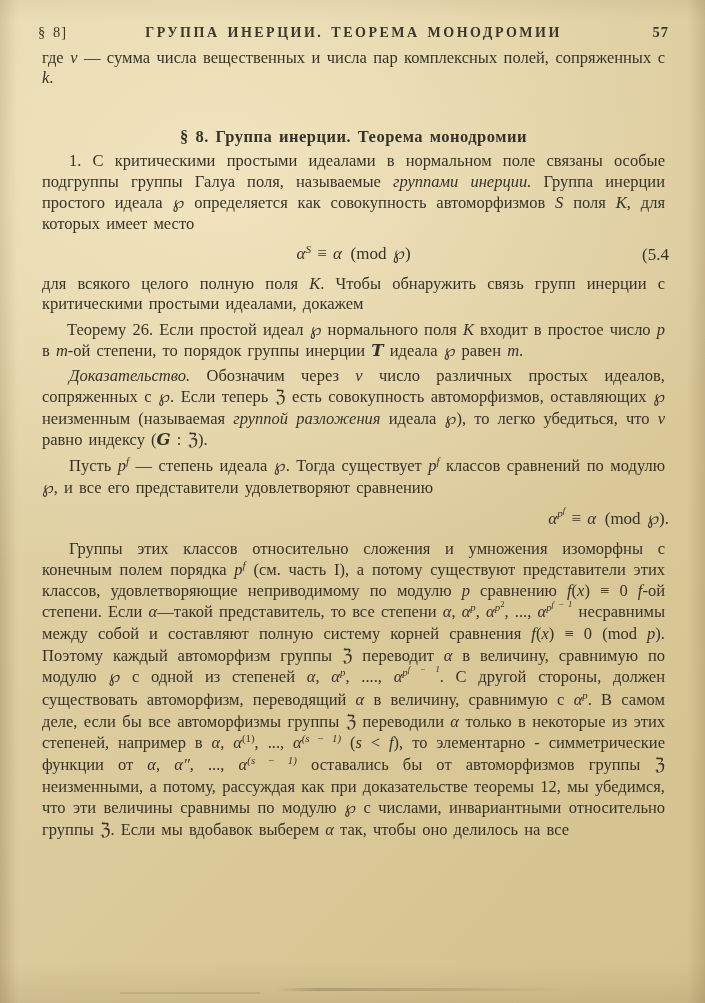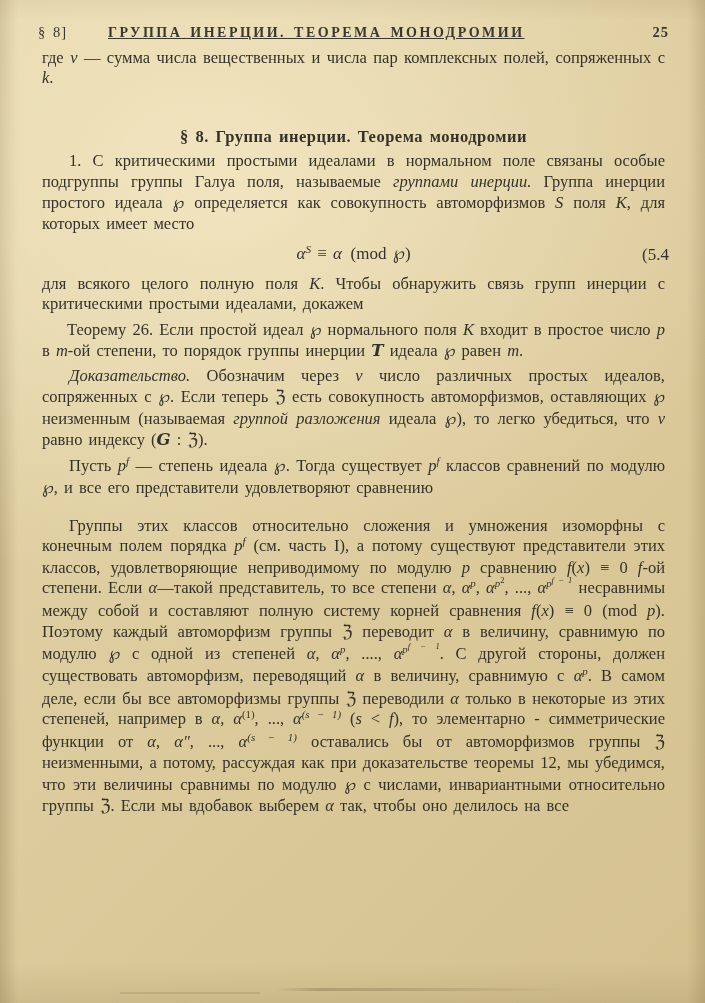--- a/index.html
+++ b/index.html
@@ -20,21 +20,21 @@
     line-height:20.5px;
     word-spacing:2px;
   }
   .inner{padding:22px 36px 0 38px;}
   .runhead{
     display:flex;align-items:baseline;
     font-size:14.5px;letter-spacing:1px;
     color:#3a372d;
   }
   .runhead .rh-left{width:70px;}
-  .runhead .rh-title{flex:1;letter-spacing:2.5px;font-weight:700;font-size:14px;text-decoration:underline;}
+  .runhead .rh-title{flex:1;text-align:center;letter-spacing:2.5px;font-weight:700;font-size:14px;}
   .runhead .rh-page{width:70px;text-align:right;font-weight:700;}
   p.para{margin:4px;text-align:justify;}
   .indent{text-indent:27px;}
   .cont-para{margin-top:16px;}
   h2.sect{
     margin:38px 0 0 0;
     text-align:center;
     font-size:16.5px;
     font-weight:700;
     letter-spacing:0.5px;
@@ -72,21 +72,21 @@
 </style>
 </head>
 <body>
 
 <div class="page">
   <div class="inner">
 
     <div class="runhead">
       <span class="rh-left">§ 8]</span>
       <span class="rh-title">ГРУППА ИНЕРЦИИ. ТЕОРЕМА МОНОДРОМИИ</span>
-      <span class="rh-page">25</span>
+      <span class="rh-page">57</span>
     </div>
 
     <p class="para cont-para"><span class="seg">где </span><span class="seg i">ν</span><span class="seg"> — сумма числа вещественных и числа пар комплексных полей, сопряженных с </span><span class="seg i">k</span><span class="seg">.</span></p>
 
     <h2 class="sect">§ 8. Группа инерции. Теорема монодромии</h2>
 
     <p class="para indent p1"><span class="seg">1. С критическими простыми идеалами в нормальном поле связаны особые подгруппы группы Галуа поля, называемые </span><span class="seg i">группами инерции.</span><span class="seg"> Группа инерции простого идеала </span><span class="seg sym">℘</span><span class="seg"> определяется как совокупность автоморфизмов </span><span class="seg i">S</span><span class="seg"> поля </span><span class="seg i">K</span><span class="seg">, для которых имеет место</span></p>
 
     <div class="formula">
       <span class="fl"></span>
@@ -97,20 +97,21 @@
     <p class="para"><span class="seg">для всякого целого полную поля </span><span class="seg i">K</span><span class="seg">. Чтобы обнаружить связь групп инерции с критическими простыми идеалами, докажем</span></p>
 
     <p class="para theorem"><span class="seg b">Теорему 26.</span><span class="seg"> Если простой идеал </span><span class="seg sym">℘</span><span class="seg"> нормального поля </span><span class="seg i">K</span><span class="seg"> входит в простое число </span><span class="seg i">p</span><span class="seg"> в </span><span class="seg i">m</span><span class="seg">-ой степени, то порядок группы инерции </span><span class="seg frak">T</span><span class="seg"> идеала </span><span class="seg sym">℘</span><span class="seg"> равен </span><span class="seg i">m</span><span class="seg">.</span></p>
 
     <p class="para indent"><span class="seg i">Доказательство.</span><span class="seg"> Обозначим через </span><span class="seg i">ν</span><span class="seg"> число различных простых идеалов, сопряженных с </span><span class="seg sym">℘</span><span class="seg">. Если теперь </span><span class="seg sym">ℨ</span><span class="seg"> есть совокупность автоморфизмов, оставляющих </span><span class="seg sym">℘</span><span class="seg"> неизменным (называемая </span><span class="seg i">группой разложения</span><span class="seg"> идеала </span><span class="seg sym">℘</span><span class="seg">), то легко убедиться, что </span><span class="seg i">ν</span><span class="seg"> равно индексу (</span><span class="seg frak">G</span><span class="seg"> : </span><span class="seg sym">ℨ</span><span class="seg">).</span></p>
 
     <p class="para indent"><span class="seg">Пусть </span><span class="seg i">p</span><span class="seg sup i">f</span><span class="seg"> — степень идеала </span><span class="seg sym">℘</span><span class="seg">. Тогда существует </span><span class="seg i">p</span><span class="seg sup i">f</span><span class="seg"> классов сравнений по модулю </span><span class="seg sym">℘</span><span class="seg">, и все его представители удовлетворяют сравнению</span></p>
 
     <div class="formula">
       <span class="fl"></span>
+      <span class="fbody"><span class="seg i">α</span><span class="seg sup i">p</span><span class="seg sup2 i">f</span><span class="seg"> ≡ </span><span class="seg i">α</span><span class="seg"> (mod </span><span class="seg sym">℘</span><span class="seg">).</span></span>
     </div>
 
     <p class="para indent"><span class="seg">Группы этих классов относительно сложения и умножения изоморфны с конечным полем порядка </span><span class="seg i">p</span><span class="seg sup i">f</span><span class="seg"> (см. часть I), а потому существуют представители этих классов, удовлетворяющие неприводимому по модулю </span><span class="seg i">p</span><span class="seg"> сравнению </span><span class="seg i">f</span><span class="seg">(</span><span class="seg i">x</span><span class="seg">) ≡ 0 </span><span class="seg i">f</span><span class="seg">-ой степени. Если </span><span class="seg i">α</span><span class="seg">—такой представитель, то все степени </span><span class="seg i">α</span><span class="seg">, </span><span class="seg i">α</span><span class="seg sup i">p</span><span class="seg">, </span><span class="seg i">α</span><span class="seg sup i">p</span><span class="seg sup2">2</span><span class="seg">, ..., </span><span class="seg i">α</span><span class="seg sup i">p</span><span class="seg sup2 i">f − 1</span><span class="seg"> несравнимы между собой и составляют полную систему корней сравнения </span><span class="seg i">f</span><span class="seg">(</span><span class="seg i">x</span><span class="seg">) ≡ 0 (mod </span><span class="seg i">p</span><span class="seg">). Поэтому каждый автоморфизм группы </span><span class="seg sym">ℨ</span><span class="seg"> переводит </span><span class="seg i">α</span><span class="seg"> в величину, сравнимую по модулю </span><span class="seg sym">℘</span><span class="seg"> с одной из степеней </span><span class="seg i">α</span><span class="seg">, </span><span class="seg i">α</span><span class="seg sup i">p</span><span class="seg">, ...., </span><span class="seg i">α</span><span class="seg sup i">p</span><span class="seg sup2 i">f − 1</span><span class="seg">. С другой стороны, должен существовать автоморфизм, переводящий </span><span class="seg i">α</span><span class="seg"> в величину, сравнимую с </span><span class="seg i">α</span><span class="seg sup i">p</span><span class="seg">. В самом деле, если бы все автоморфизмы группы </span><span class="seg sym">ℨ</span><span class="seg"> переводили </span><span class="seg i">α</span><span class="seg"> только в некоторые из этих степеней, например в </span><span class="seg i">α</span><span class="seg">, </span><span class="seg i">α</span><span class="seg sup">(1)</span><span class="seg">, ..., </span><span class="seg i">α</span><span class="seg sup i">(s − 1)</span><span class="seg"> (</span><span class="seg i">s</span><span class="seg"> &lt; </span><span class="seg i">f</span><span class="seg">), то элементарно - симметрические функции от </span><span class="seg i">α</span><span class="seg">, </span><span class="seg i">α″</span><span class="seg">, ..., </span><span class="seg i">α</span><span class="seg sup i">(s − 1)</span><span class="seg"> оставались бы от автоморфизмов группы </span><span class="seg sym">ℨ</span><span class="seg"> неизменными, а потому, рассуждая как при доказательстве теоремы 12, мы убедимся, что эти величины сравнимы по модулю </span><span class="seg sym">℘</span><span class="seg"> с числами, инвариантными относительно группы </span><span class="seg sym">ℨ</span><span class="seg">. Если мы вдобавок выберем </span><span class="seg i">α</span><span class="seg"> так, чтобы оно делилось на все</span></p>
 
   </div>
   <div class="smudge"></div>
   <div class="smudge2"></div>
 </div>
 
 </body></html>

